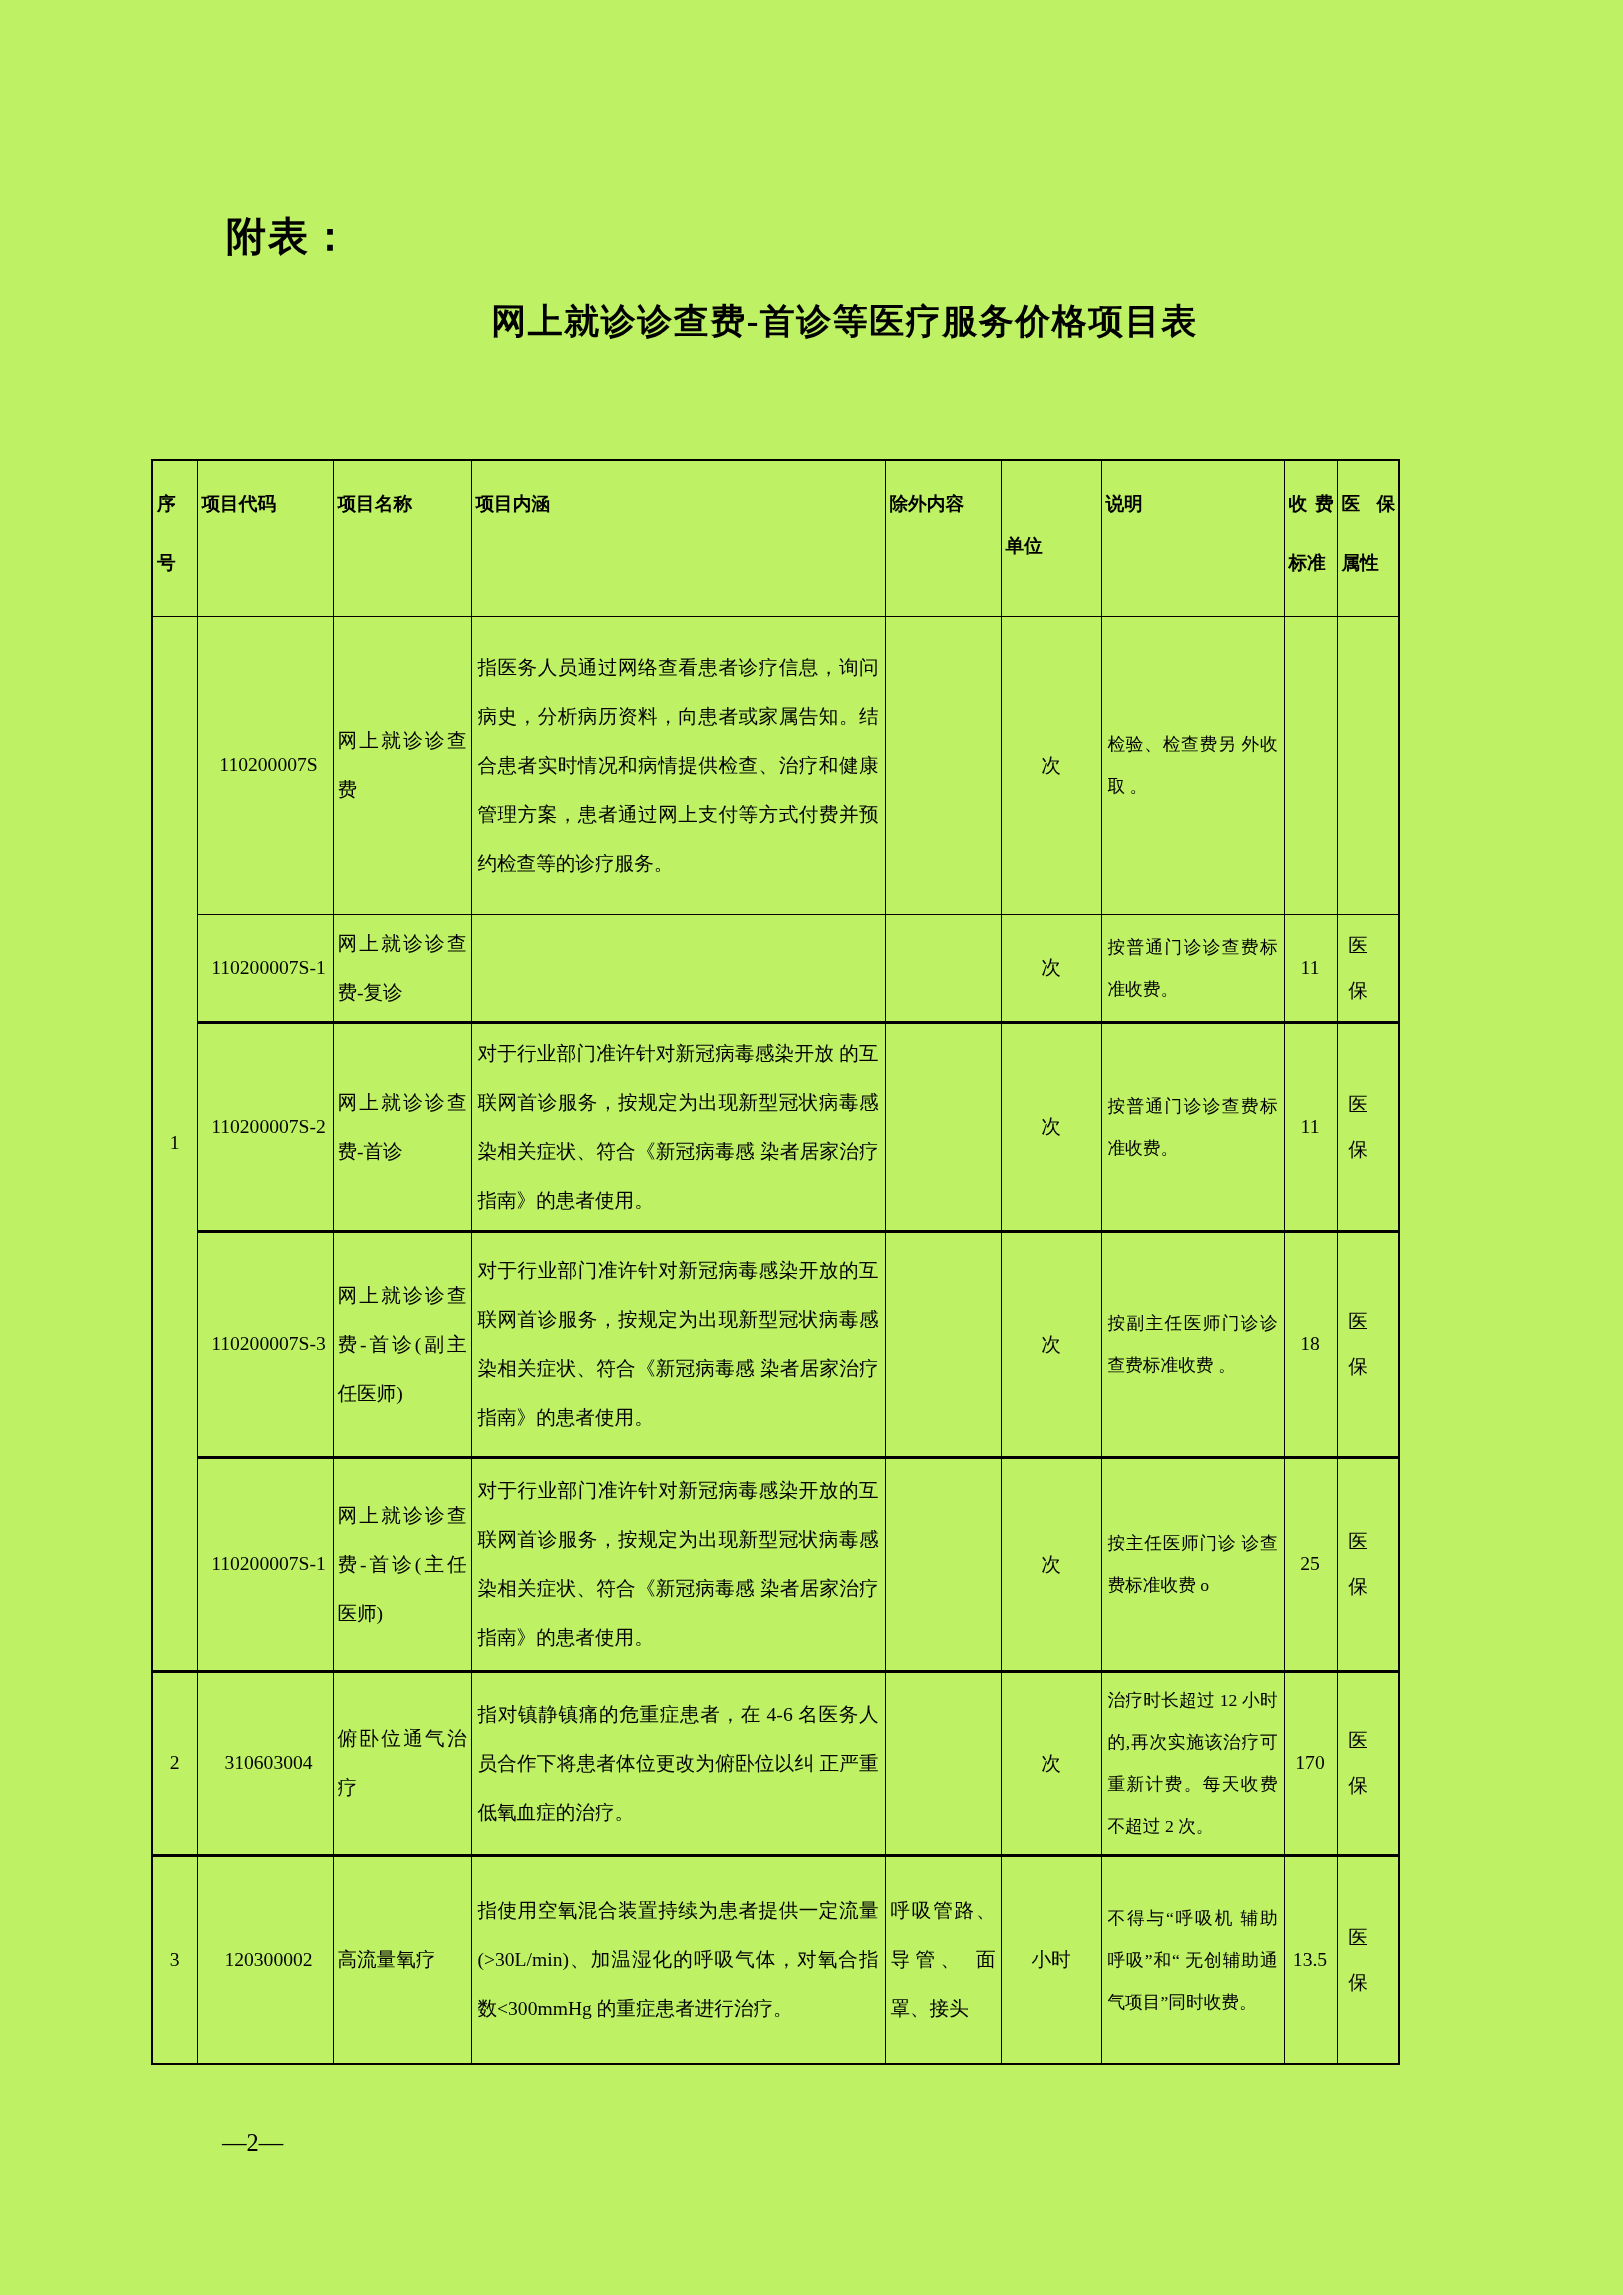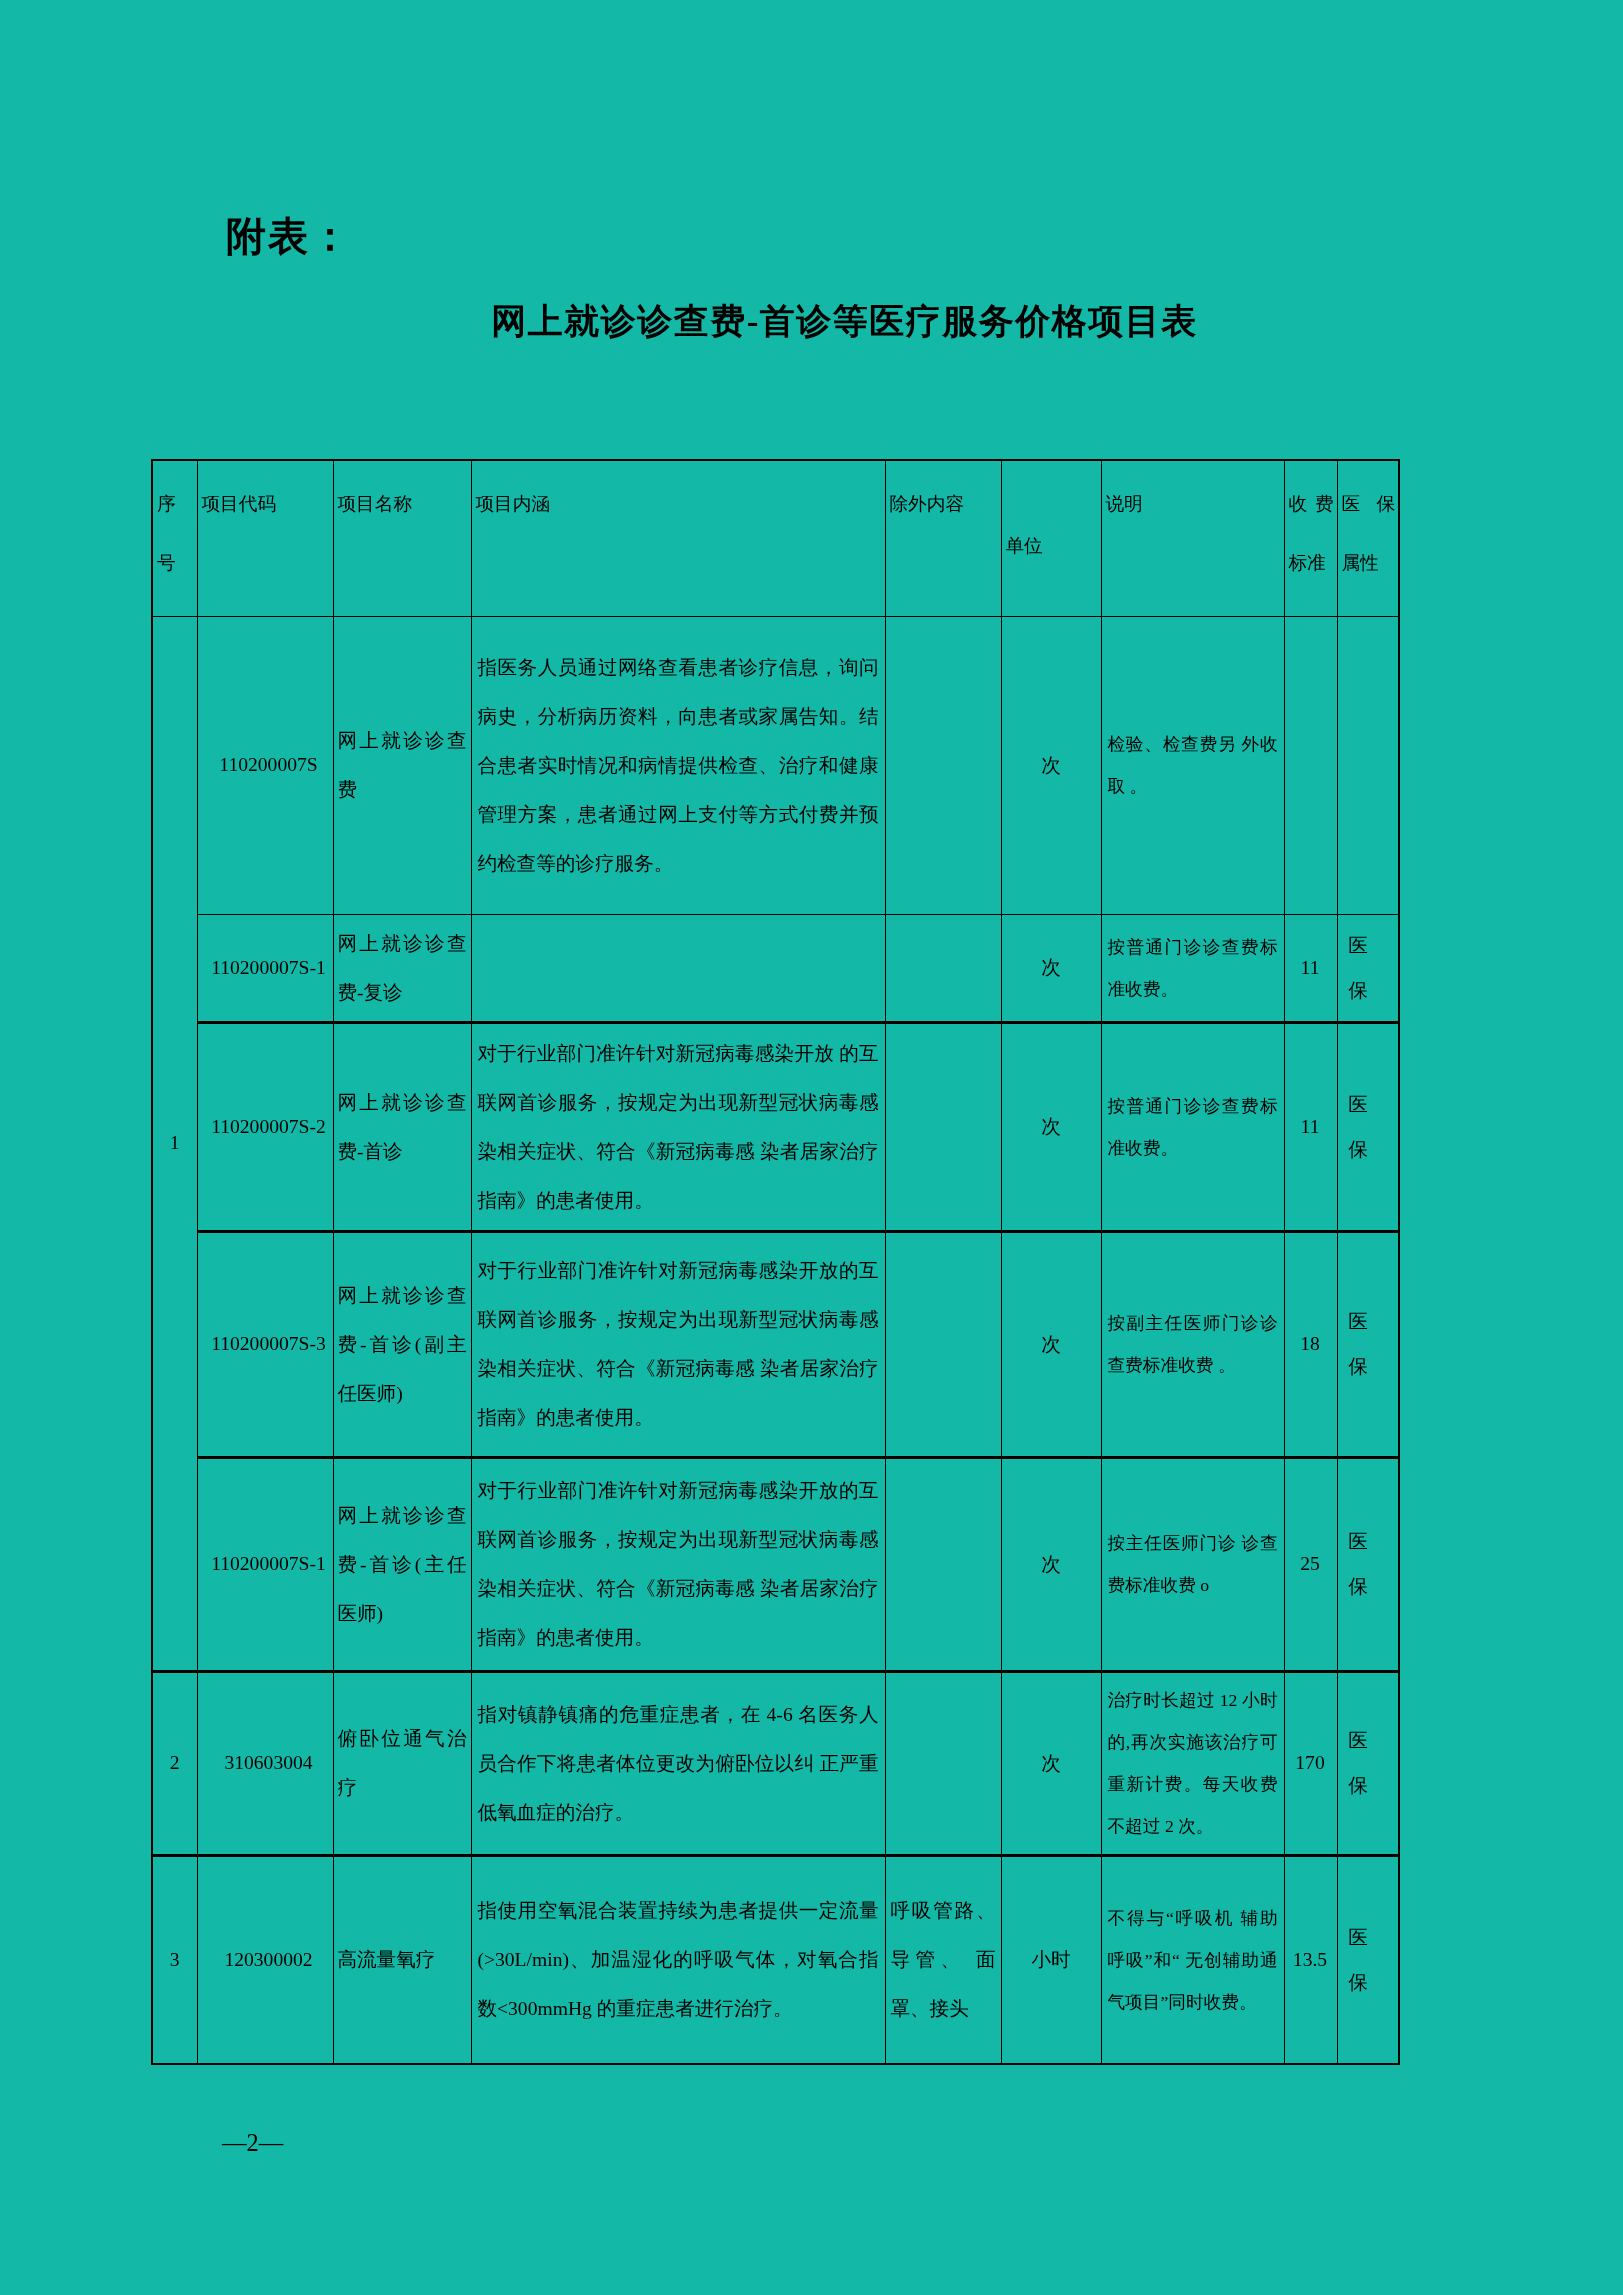--- a/index.html
+++ b/index.html
@@ -1,20 +1,20 @@
 <!DOCTYPE html>
 <html style="font-size:7.9px"><head>
 <meta charset="utf-8">
 <style>
   html,body{margin:0;padding:0;background:#ffffff;}
   .doc{
     position:relative;
     width:1623px;
     height:2295px;
-    background:#14b8a6;
+    background:#bef264;
     font-family:"Liberation Serif","DejaVu Serif",serif;
     color:#000;
   }
   .doc-tag{
     position:absolute;
     left:226px; top:209px;
     font-size:40px;
     font-weight:700;
     letter-spacing:2px;
   }
@@ -50,21 +50,21 @@
   tr.r3{height:209px;}
   tr.r4{height:226px;}
   tr.r5{height:214px;}
   tr.r6{height:184px;}
   tr.r7{height:209px;}
   td.hd{
     vertical-align:top;
     padding-top:12.8px;
     padding-left:3.9px;
     padding-right:2.9px;
-    font-weight:400;
+    font-weight:700;
     font-size:18.7px;
     line-height:59px;
     text-align:justify;
   }
   td.hd-unit{
     vertical-align:bottom;
     padding-bottom:41px;
   }
   .c-seq{text-align:center;}
   .c-code{text-align:center;padding-left:8px;}

